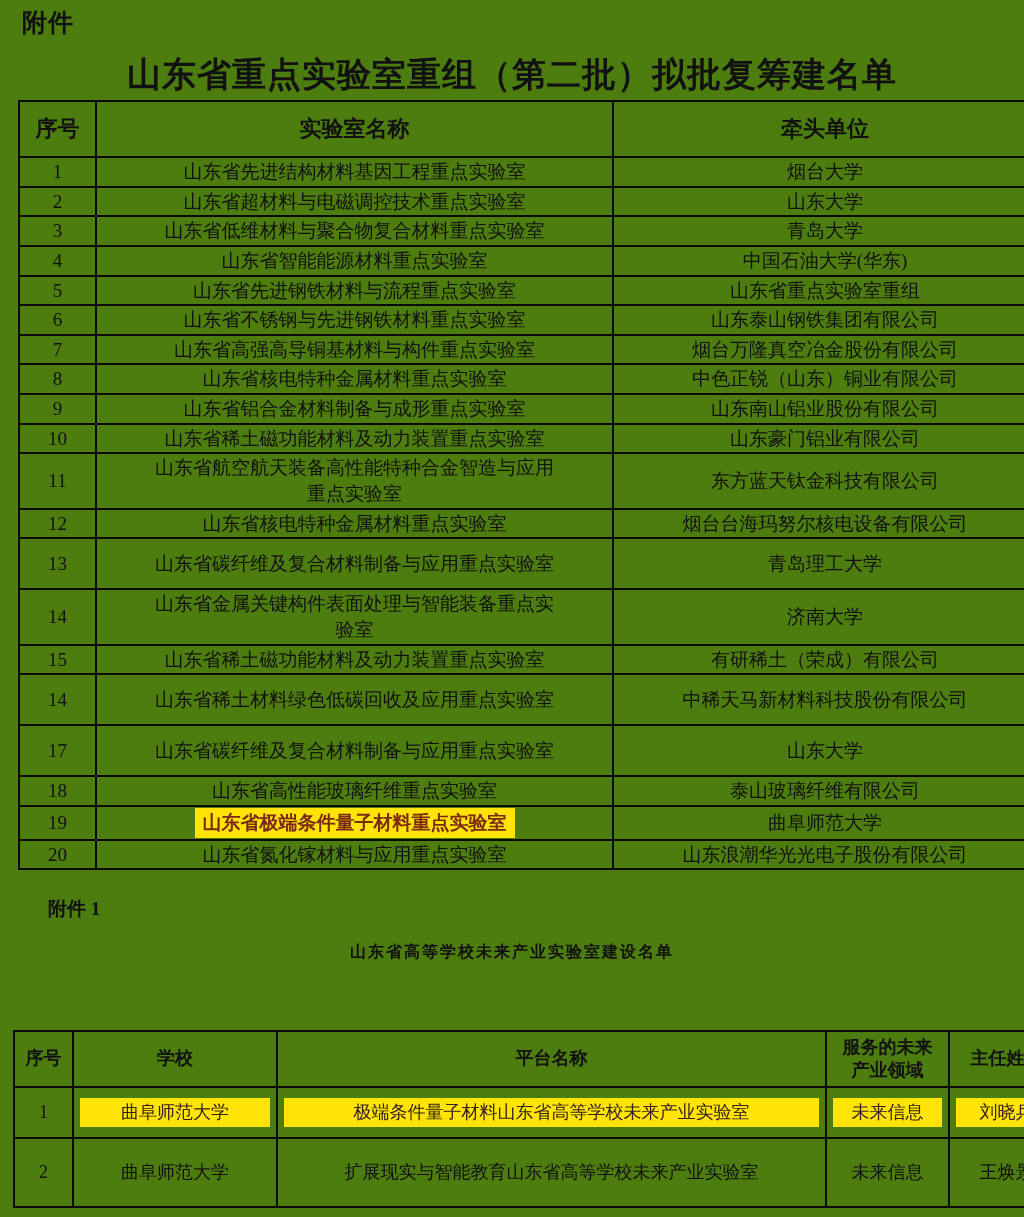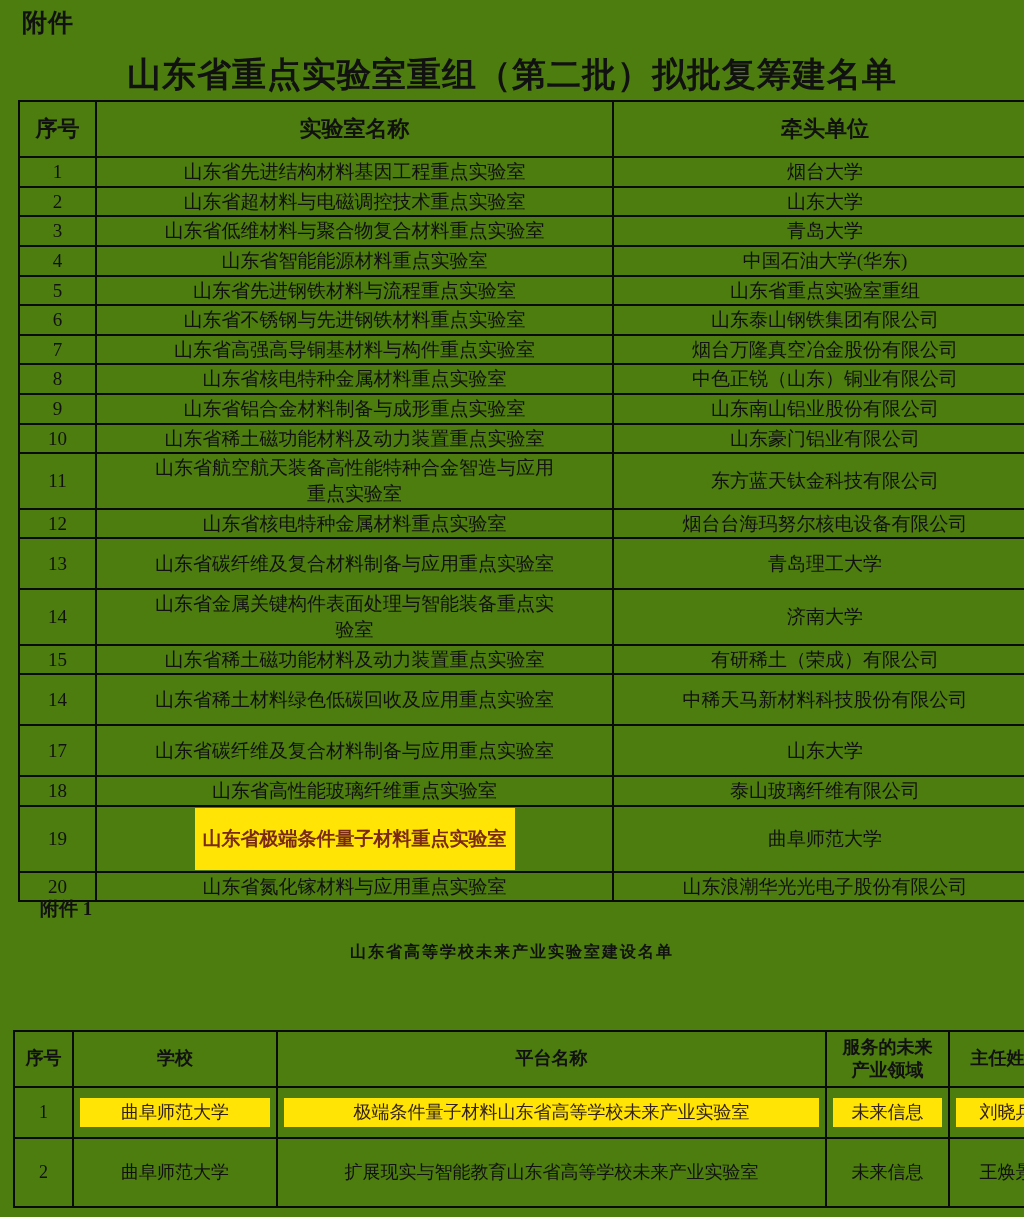--- a/index.html
+++ b/index.html
@@ -62,21 +62,21 @@
     font-size: 19px;
     white-space: pre-line;
     line-height: 1.35;
   }
   .t1 .col-no   { width: 67px; }
   .t1 .col-lab  { width: 507px; }
   .t1 .col-unit { width: 414px; }
   
   .attachment1-label {
     position: absolute;
-    left: 40px;
+    left: 48px;
     top: 896px;
     font-size: 19px;
     font-weight: bold;
   }
   .doc-title-2 {
     position: absolute;
     left: 0;
     top: 942px;
     width: 100%;
     text-align: center;
@@ -103,21 +103,21 @@
     line-height: 1.3;
   }
   .t2 .col-no       { width: 49px; }
   .t2 .col-school   { width: 194px; }
   .t2 .col-platform { width: 539px; margin-left: 9px; }
   .t2 .col-field    { width: 113px; margin-top: 24px; }
   .t2 .col-director { width: 105px; }
   
   .hl {
     background: var(--hl, #ffe406);
-    padding: 18px 8px;
+    padding: 2px 8px;
     display: inline-block;
   }
   .hl-red {
     color: var(--hl-red-text, #7a2a10);
     font-weight: bold;
   }
   .hl-block {
     background: var(--hl, #ffe406);
     display: block;
     margin: 0 2px;

